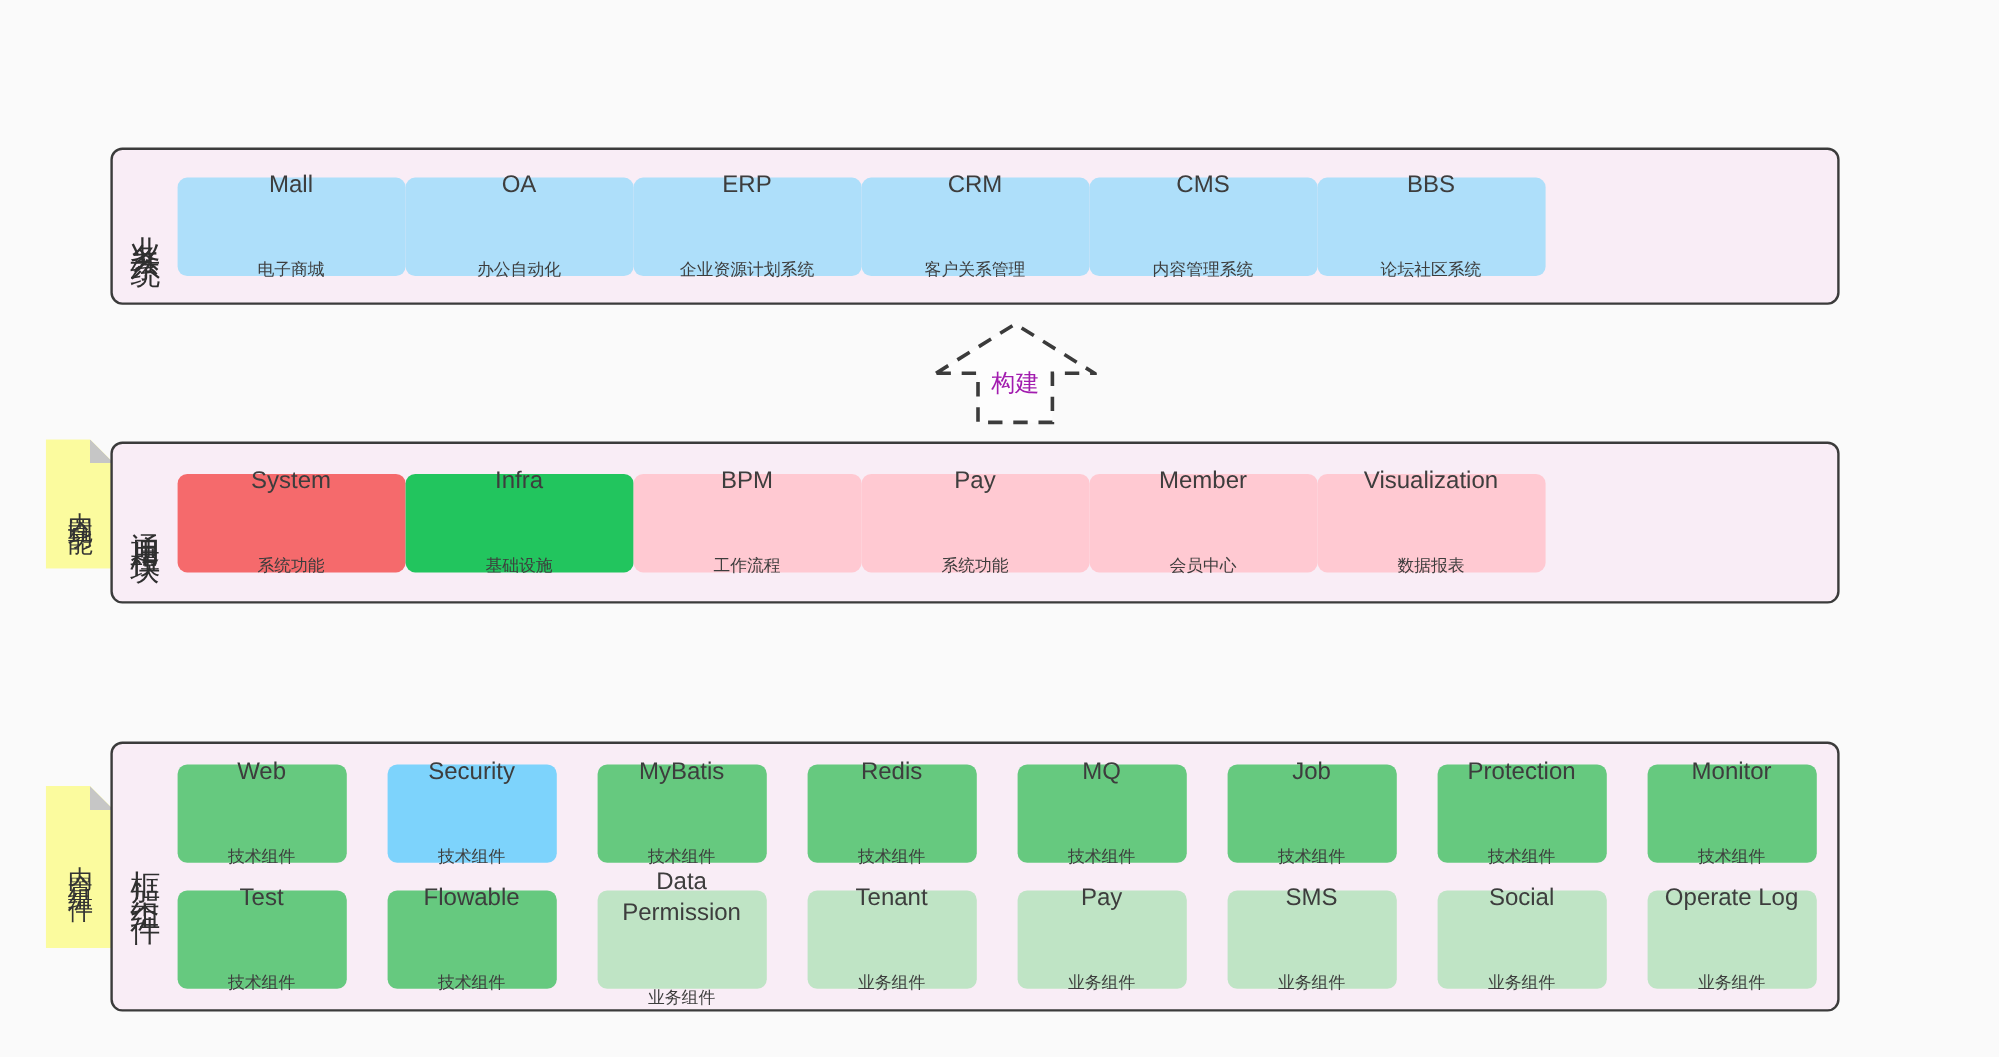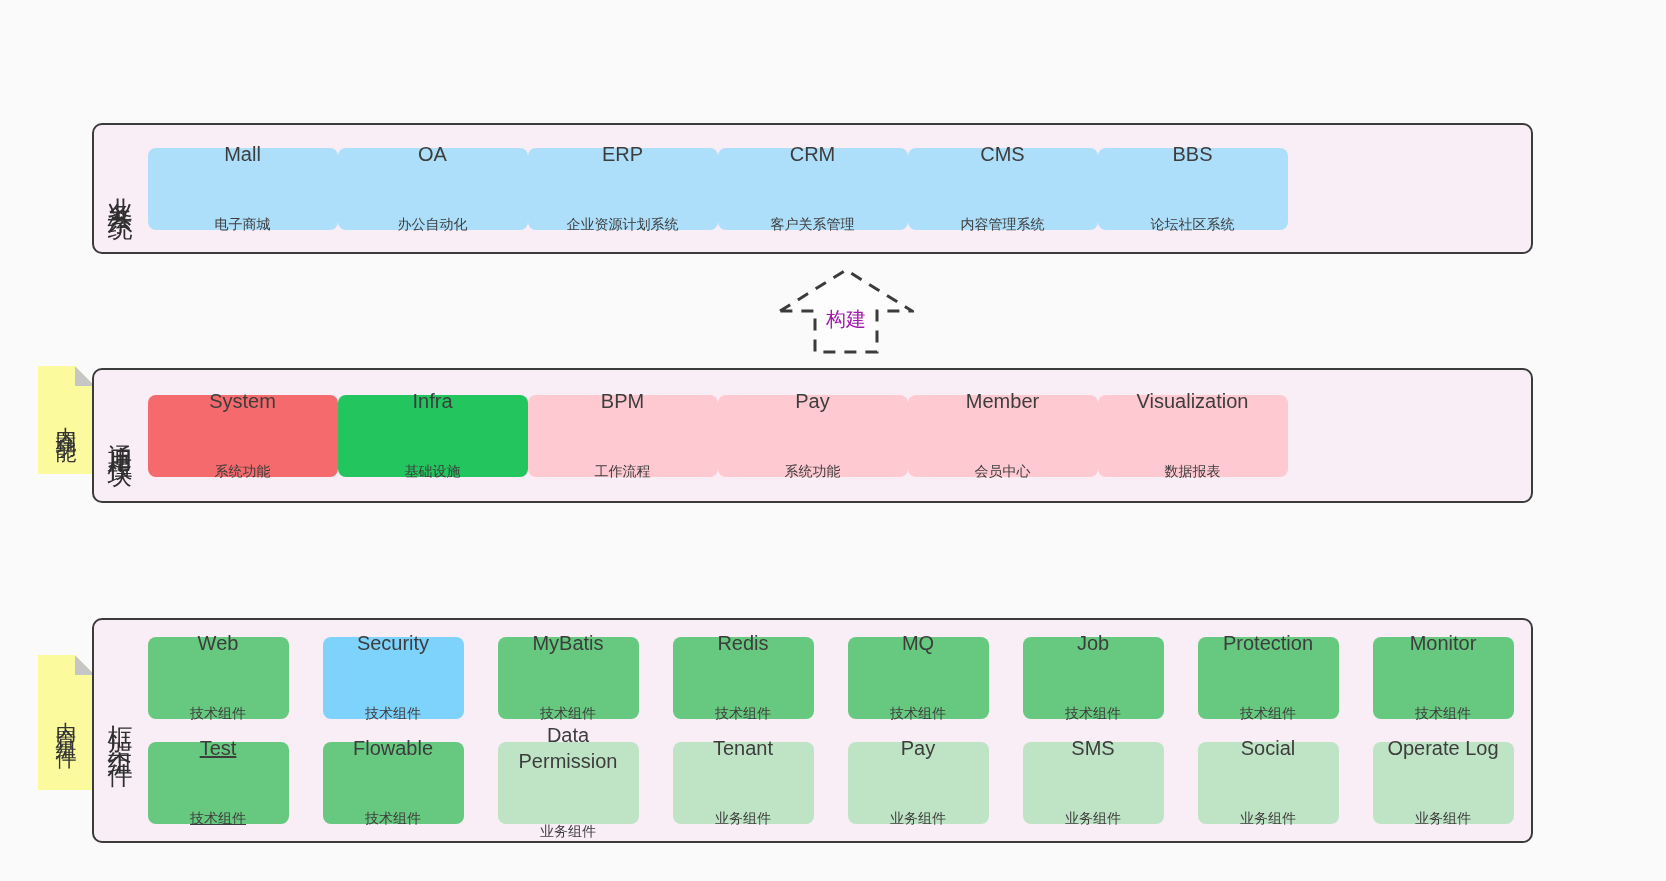--- a/index.html
+++ b/index.html
@@ -183,21 +183,21 @@
           <div class="box" style="background: rgb(102, 201, 127);">
             <div class="box-title">Protection</div>
             <div class="box-sub">技术组件</div>
           </div>
           <div class="box" style="background: rgb(102, 201, 127);">
             <div class="box-title">Monitor</div>
             <div class="box-sub">技术组件</div>
           </div>
         </div>
         <div class="row">
-          <div class="box" style="background: rgb(102, 201, 127); text-decoration: underline;">
+          <div class="box" style="background: rgb(102, 201, 127);">
             <div class="box-title">Test</div>
             <div class="box-sub">技术组件</div>
           </div>
           <div class="box" style="background: rgb(102, 201, 127);">
             <div class="box-title">Flowable</div>
             <div class="box-sub">技术组件</div>
           </div>
           <div class="box" style="background: rgb(191, 228, 197);">
             <div class="box-title">Data Permission</div>
             <div class="box-sub">业务组件</div>

